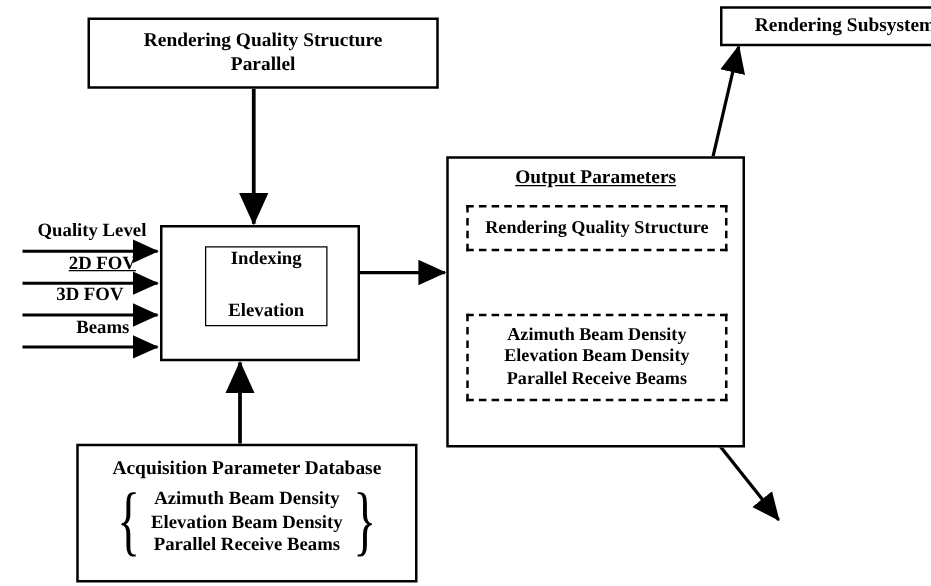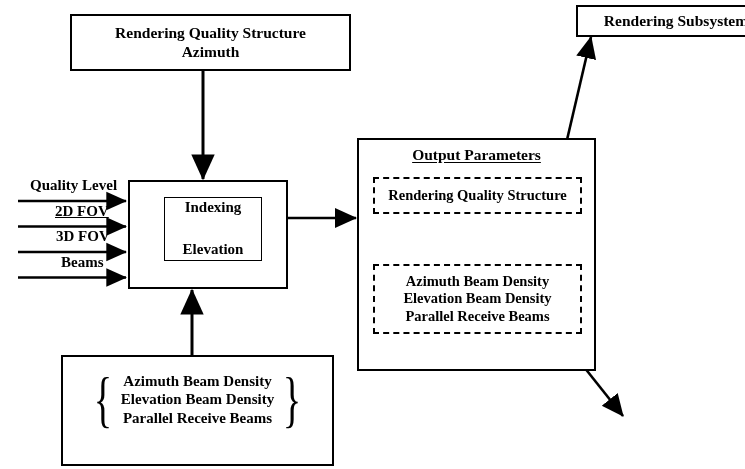--- a/index.html
+++ b/index.html
@@ -127,48 +127,49 @@
 
     <line x1="288" y1="218" x2="356" y2="218" stroke="#000" stroke-width="2.6" marker-end="url(#arw)"></line>
 
     <line x1="563" y1="157" x2="591" y2="37" stroke="#000" stroke-width="2.6" marker-end="url(#arw)"></line>
 
     <line x1="553" y1="328" x2="623" y2="416" stroke="#000" stroke-width="2.6" marker-end="url(#arw)"></line>
   </svg>
 
   <div class="lbl t-body" style="left:2px; top:178px;">Quality Level</div>
   <div class="lbl t-body" style="left:27px; top:204px;text-decoration:underline;">2D FOV</div>
-  <div class="lbl t-body" style="left:28px; top:229px;">3D FOV</div>
+  <div class="lbl t-body" style="left:17px; top:229px;">3D FOV</div>
   <div class="lbl t-body" style="left:33px; top:255px;">Beams</div>
 
   <div class="box" style="left:70px; top:14px; width:281px; height:57px;">
     <div class="t-title">Rendering Quality Structure</div>
-    <div class="t-title">Azimuth</div>
+    <div class="t-title">Parallel</div>
   </div>
 
   <div class="box" style="left:128px; top:180px; width:160px; height:109px;">
     <div class="box inner-thin" style="left:34px; top:15px; width:98px; height:64px; position:absolute;gap:24px;">
       <div class="t-body">Indexing</div>
       <div class="t-body">Elevation</div>
     </div>
   </div>
 
   <div class="box" style="left:61px; top:355px; width:273px; height:111px; justify-content:flex-start; padding-top:9px;">
+    <div class="t-title">Acquisition Parameter Database</div>
     <div class="brace-row" style="margin-top:6px;">
       <span class="brace">{</span>
       <span class="brace-lines">
         <span class="t-body">Azimuth Beam Density</span>
         <span class="t-body">Elevation Beam Density</span>
         <span class="t-body">Parallel Receive Beams</span>
       </span>
       <span class="brace">}</span>
     </div>
   </div>
 
-  <div class="box" style="left:357px; top:125px; width:239px; height:233px; justify-content:flex-start;margin-top:13px;">
+  <div class="box" style="left:357px; top:125px; width:239px; height:233px; justify-content:flex-start;">
     <div class="t-title underlined op-title">Output Parameters</div>
 
     <div class="dashed" style="left:14px; top:37px; width:209px; height:37px;">
       <div class="t-small">Rendering Quality Structure</div>
     </div>
 
     <div class="dashed" style="left:14px; top:124px; width:209px; height:70px;">
       <div class="t-small">Azimuth Beam Density</div>
       <div class="t-small">Elevation Beam Density</div>
       <div class="t-small">Parallel Receive Beams</div>

